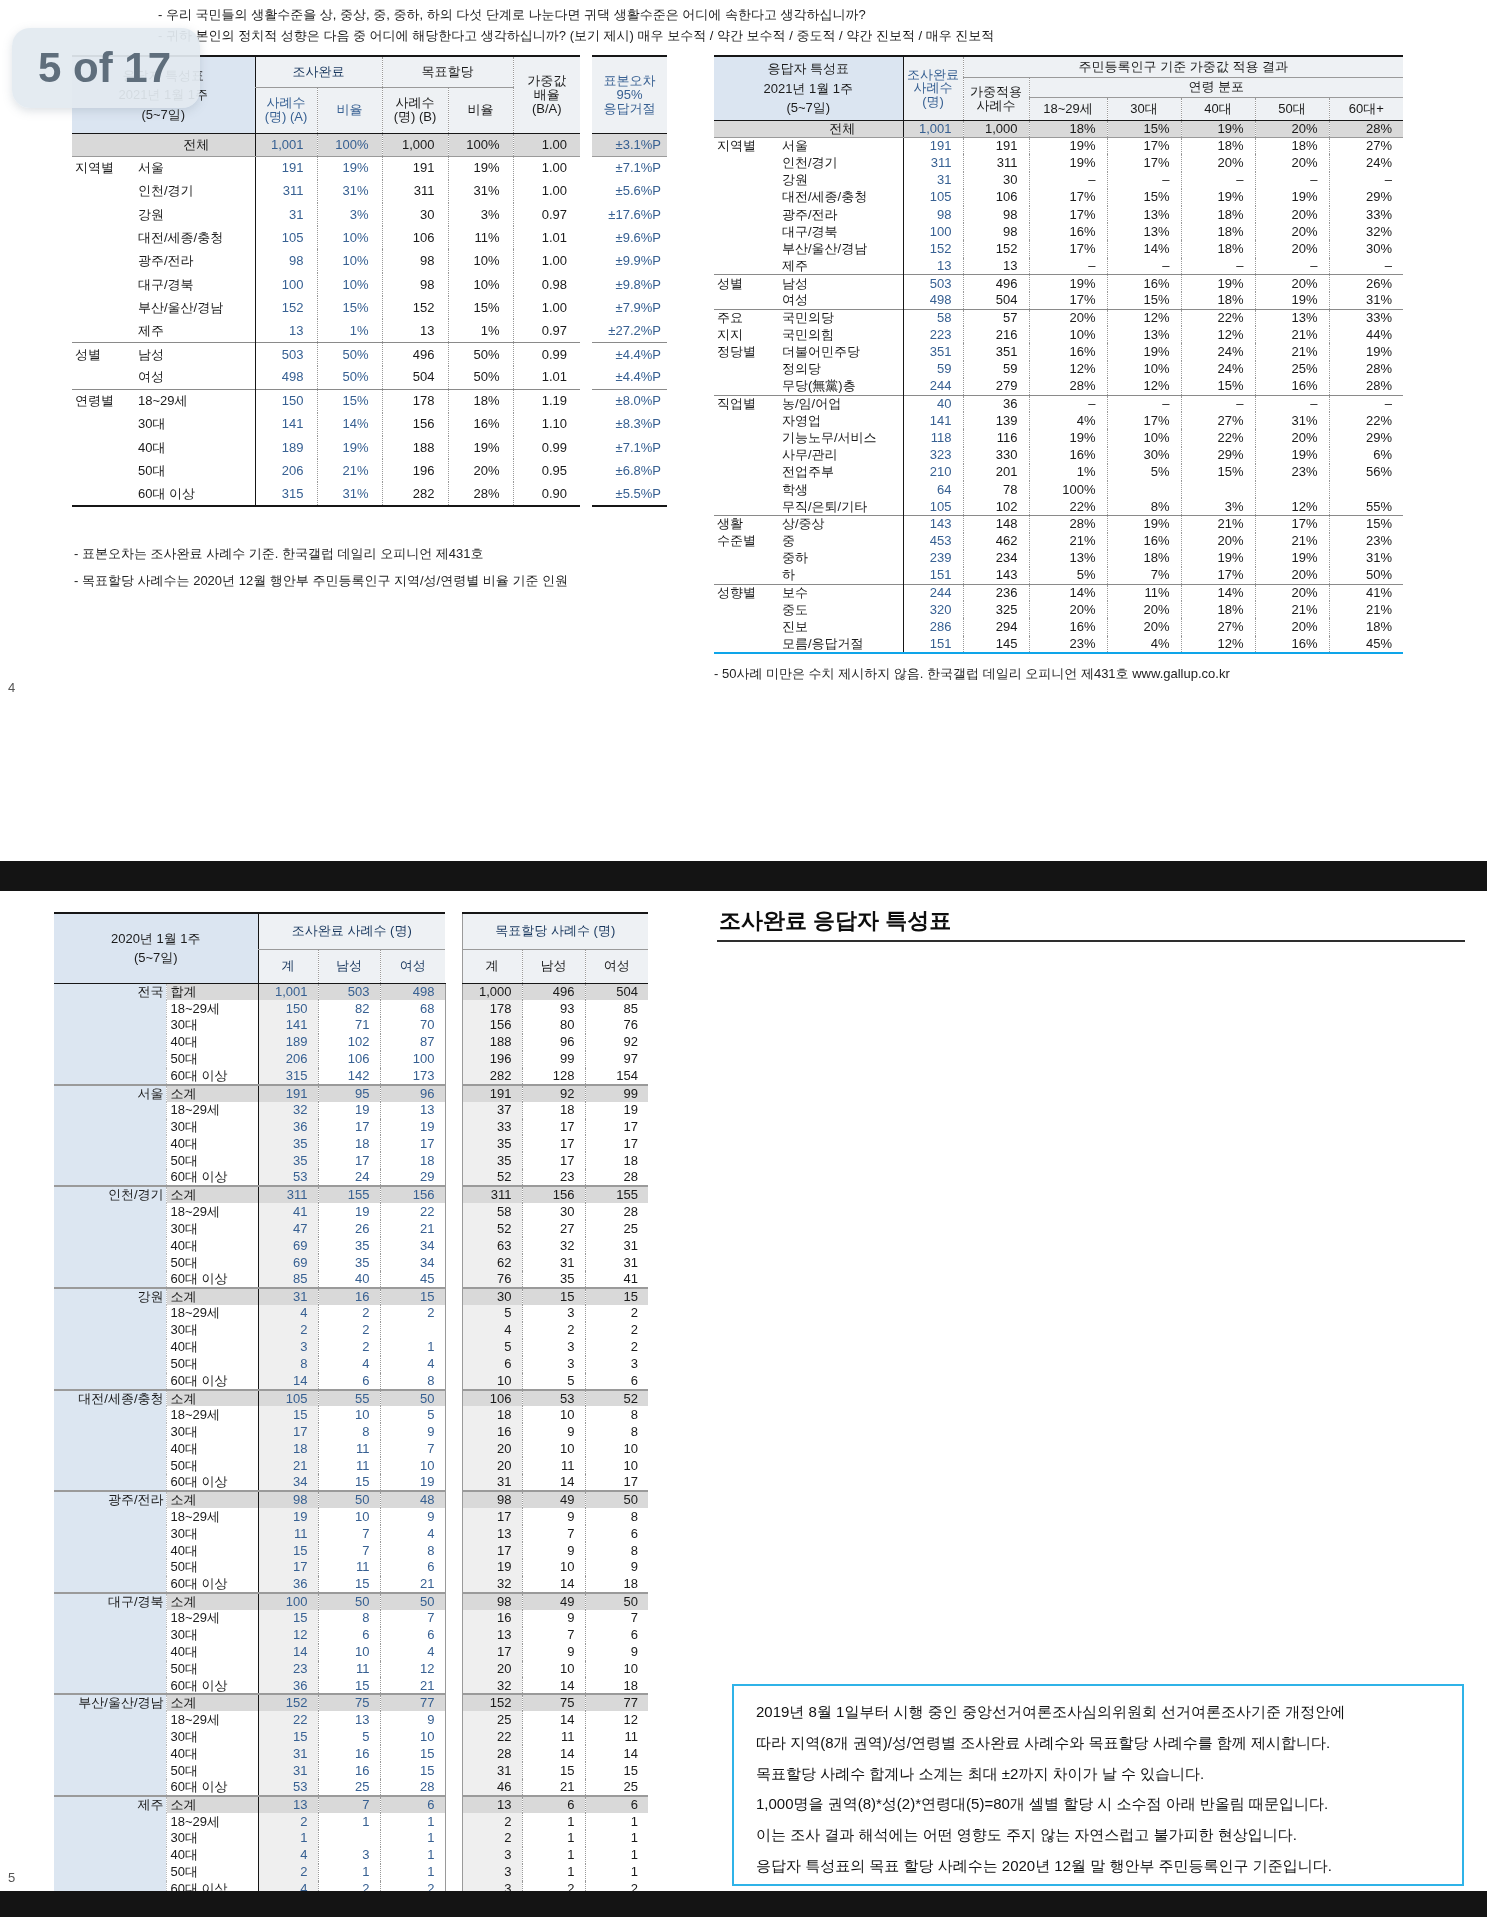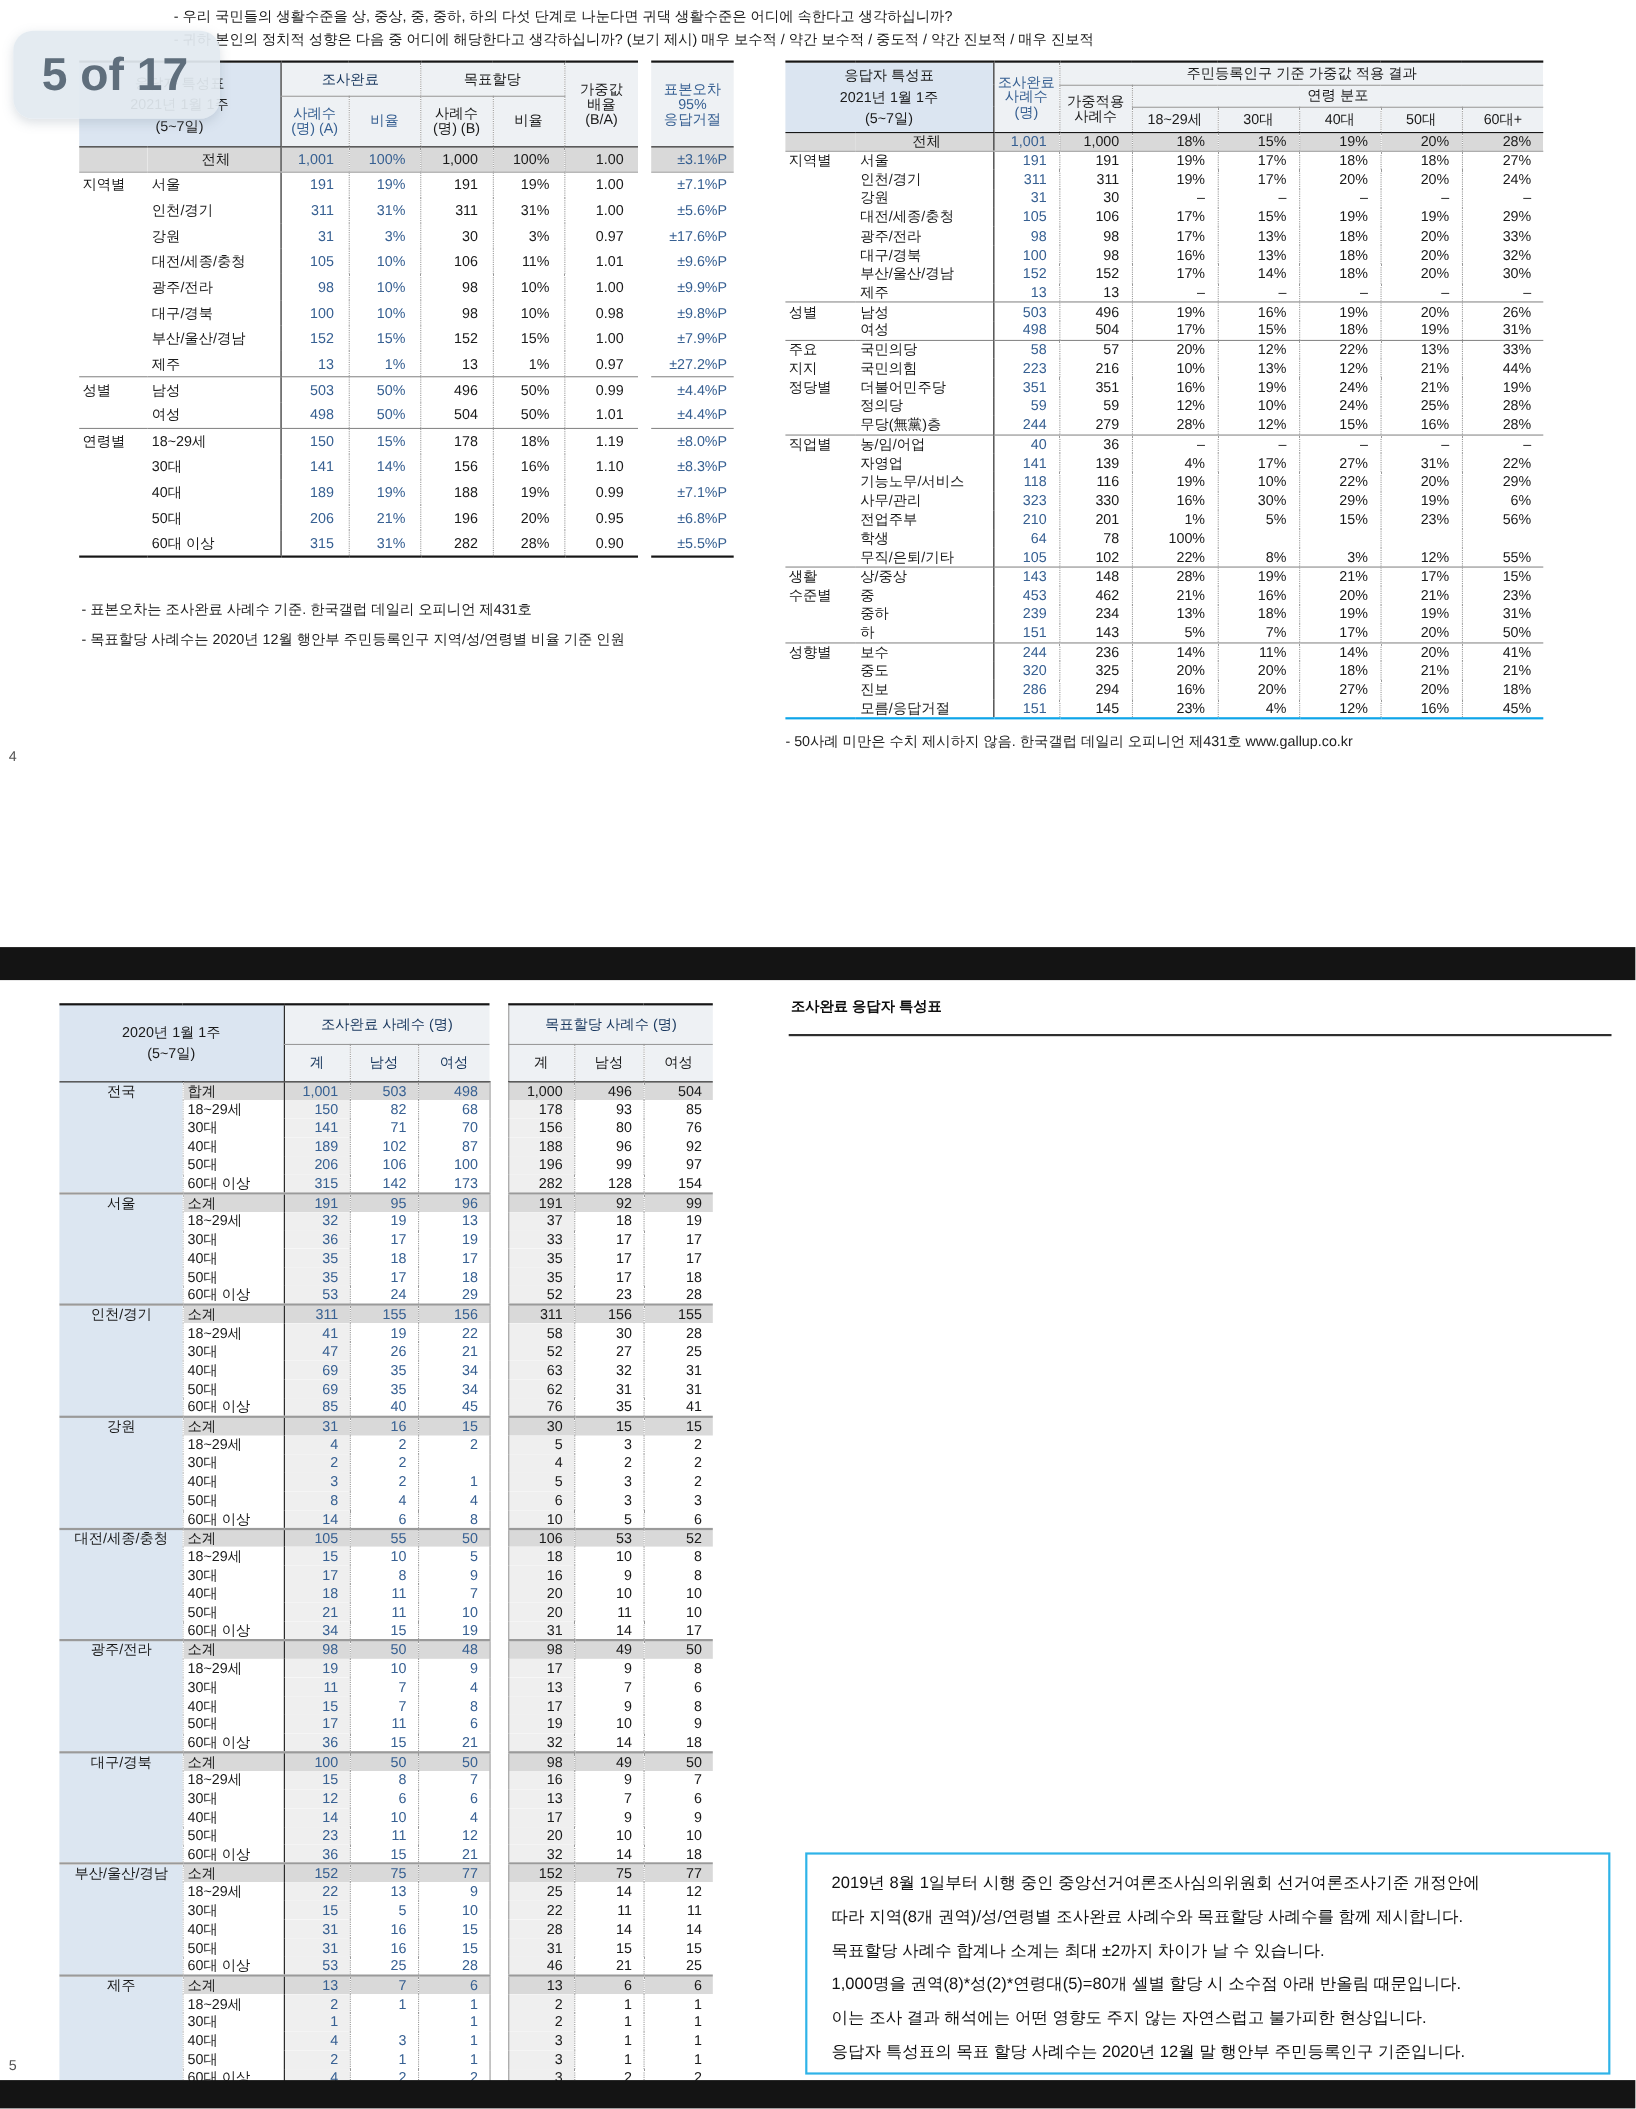--- a/index.html
+++ b/index.html
@@ -57,41 +57,41 @@
   
   .detail{width:594px;border-bottom:2px solid #161616}
   .detail tr.h1 th:not(.gap){border-top:2px solid #161616;background:#eef1f4}
   .detail tr.h2 th{background:#eef1f4}
   .detail th.title{background:#dbe5f1 !important;line-height:1.5}
   .detail tr.h1{height:36px}
   .detail tr.h1 th.cspan{border-bottom:1px solid #9a9a9a}
   .detail tr.h2{height:34px}
   .detail tr.h2 th,.detail thead th[rowspan]:not(.gap){border-bottom:1.6px solid #161616}
   .detail tbody tr{height:16.95px}
-  .detail td.region{background:#dce6f1;vertical-align:top;text-align:center;padding:1px 2px 0 3px}
+  .detail td.region{background:#dce6f1;vertical-align:top;text-align:right;padding:1px 2px 0 3px}
   .detail td.c0,.detail td.t0{background:#efefef}
   .detail tr.subtotal td:not(.region):not(.gap){background:#d9d9d9}
   .detail tr.gsep td:not(.gap){border-top:2px solid #9a9a9a}
   .detail .vA{border-left:1.8px solid #161616}
   .detail .vd{border-left:1px dotted #999}
   .detail td.c2{border-right:1px solid #9a9a9a}
   .detail .vs{border-left:1px solid #9a9a9a}
   .detail td.num{padding-right:10px}
   .detail td.agelbl{border-left:1px dotted #bbb}
 
   
   .qline{font-size:13px;color:#191919;letter-spacing:0}
   .badge{left:12px;top:28px;width:188px;height:80px;border-radius:18px;
          background:rgba(226,233,240,0.93);box-shadow:0 3px 10px rgba(120,135,150,0.25);
          color:#5f6e7c;font-size:42px;font-weight:bold;display:flex;align-items:center;
          padding-left:26px;z-index:9}
   .footnote{font-size:13px;color:#222;line-height:27px}
   .pagenum{font-size:13px;color:#555}
   .blackbar{left:0;width:1487px;background:#141414}
-  .sectitle{font-size:13px;font-weight:bold;color:#0d0d0d}
+  .sectitle{font-size:22px;font-weight:bold;color:#0d0d0d}
   .titlerule{background:#2e2e2e}
   .infobox{border:2px solid #2fb3e8;background:#fff;padding:11px 8px 0 22px;
            font-size:15px;line-height:30.8px;color:#111}
   .hline{display:block}
 </style>
 </head>
 <body>
 
 <div class="page">
 

